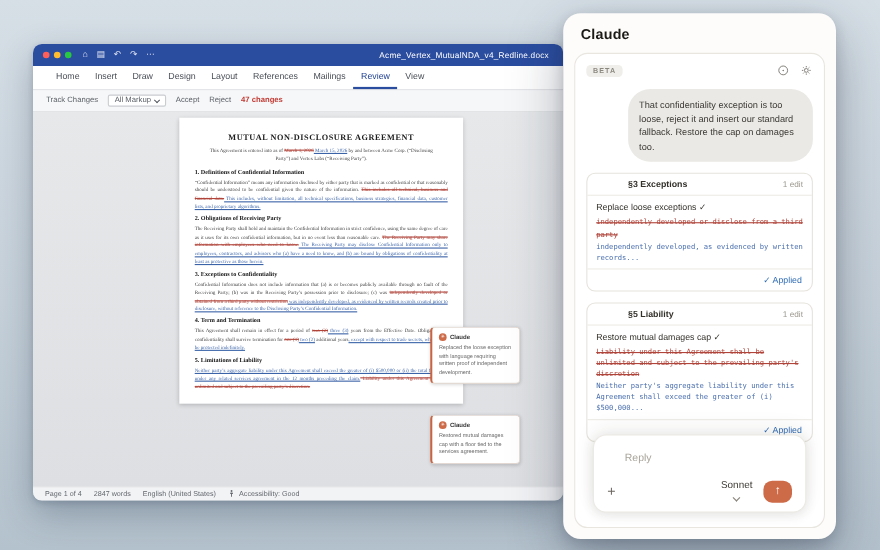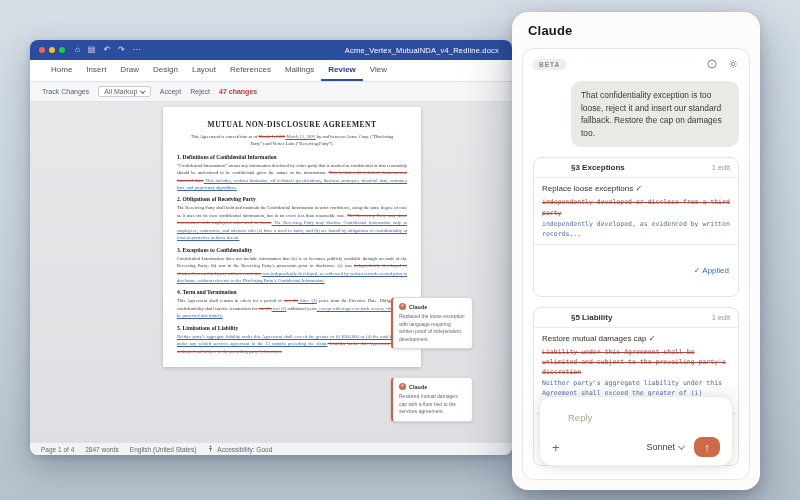--- a/index.html
+++ b/index.html
@@ -28,21 +28,21 @@
   .tb-title { margin-left:auto; color:#fff; font-size:7.5px; letter-spacing:.2px; padding-right:4px; }
 
   .ribbon-tabs {
     height:22px; background:#ffffff; border-bottom:1px solid #e2e3e6;
     display:flex; align-items:stretch; padding-left:14px; flex:0 0 auto;
   }
   .tab {
     font-size:8px; color:#4a4f57; padding:0 7px; display:flex; align-items:center;
     border-bottom:2px solid transparent; cursor:default;
   }
-  .tab.active { color:#1f3f8f; font-weight:700; border-bottom-color:#2b4da0; }
+  .tab.active { color:#1f3f8f; font-weight:400; border-bottom-color:#2b4da0; }
 
   .review-bar {
     height:20px; background:#f6f7f8; border-bottom:1px solid #e0e1e3;
     display:flex; align-items:center; padding:0 12px; gap:9px; font-size:7px;
     color:#5a5f66; flex:0 0 auto;
   }
   .markup-box {
     background:#fff; border:1px solid #c9ccd1; border-radius:2px;
     padding:1px 5px; color:#5a5f66; display:flex; align-items:center;
   }
@@ -94,48 +94,48 @@
     position:absolute; left:10px; right:10px; top:36px; bottom:10px;
     background:#fff; border:1px solid #e9e6e0; border-radius:12px;
     padding:9px 10px; overflow:hidden;
   }
   .beta-row { display:flex; align-items:center; }
   .beta-pill { background:#efeeea; color:#8b887f; font-size:6.5px; font-weight:700; letter-spacing:1px; padding:2px 6px; border-radius:4px; }
   .beta-icons { margin-left:auto; display:flex; gap:9px; color:#74716a; }
   .beta-icons svg { width:12px; height:12px; stroke:#74716a; fill:none; stroke-width:1.6; cursor:pointer; }
 
   .user-bubble {
-    margin:11px 0 0 38px; background:#eae9e5; border-radius:10px;
+    margin:11px 0 0 38px; background:#eae9e5; border-radius:20px;
     padding:8px 10px; font-size:8.4px; line-height:1.5; color:#3b3833;
   }
   .assistant-msg {
     margin:13px 2px 0 2px; border-left:2px solid #d97757; padding-left:9px;
     font-family:"Liberation Serif", serif; font-size:9px; line-height:1.48; color:#2e2a24;
   }
 
   .edit-card { margin-top:10px; border:1px solid #e6e3dc; border-radius:8px; background:#fff; }
   .ec-head { display:flex; align-items:center; padding:5px 8px; border-bottom:1px solid #edebe5; }
   .ec-section { font-size:8px; font-weight:700; color:#33302a;padding-left:29px; }
   .ec-count { margin-left:auto; font-size:7.5px; color:#9c988e; }
   .ec-body { padding:6px 8px 5px; }
   .ec-action { font-size:8px; color:#33302a; margin-bottom:4px; }
   .ec-removed { font-family:"DejaVu Sans Mono", monospace; font-size:6.5px; line-height:1.55; color:#b0443a; text-decoration:line-through; }
   .ec-added { font-family:"DejaVu Sans Mono", monospace; font-size:6.5px; line-height:1.55; color:#4a6fae; margin-top:1px; }
-  .ec-foot { border-top:1px solid #edebe5; padding:21px 9px; text-align:right; font-size:8px; color:#2f6cb5; }
+  .ec-foot { border-top:1px solid #edebe5; padding:5px 9px; text-align:right; font-size:8px; color:#2f6cb5; }
 
   .reply-box {
     position:absolute; left:16px; right:16px; bottom:13px; background:#fff;
     border:1px solid #eceae4; border-radius:12px; padding:10px 12px 8px;
     box-shadow:0 -6px 18px rgba(50,45,35,.07), 0 3px 10px rgba(50,45,35,.10);
   }
   .reply-input { border:none; outline:none; width:100%; font-size:9.5px; color:#3b3833; font-family:"Liberation Sans", sans-serif; background:transparent;margin-left:16px; }
   .reply-input::placeholder { color:#a8a49a; }
   .reply-row { margin-top:12px; display:flex; align-items:center; }
   .plus-btn { font-size:13px; color:#6b675f; line-height:1; cursor:pointer; }
-  .model-select { margin-left:auto; display:flex; align-items:center; gap:4px; font-size:9px; color:#3e3b35; cursor:pointer; margin-right:10px; }
+  .model-select { margin-left:auto; display:flex; align-items:center; gap:4px; font-size:9px; color:#3e3b35; cursor:pointer; margin-right:10px;flex-direction:column; }
   .chev-lg { width:5px; height:5px; border-right:1.2px solid #8a867d; border-bottom:1.2px solid #8a867d; transform:rotate(45deg); display:inline-block; margin-bottom:2px; }
   .send-btn {
     width:26px; height:20px; border-radius:8px; background:#cd6a47; border:none;
     color:#fff; font-size:11px; display:flex; align-items:center; justify-content:center;
     cursor:pointer; line-height:1;
   }
   .acc-icon svg { width:7px; height:7px; fill:#64686e; }
 </style>
 </head>
 <body>

